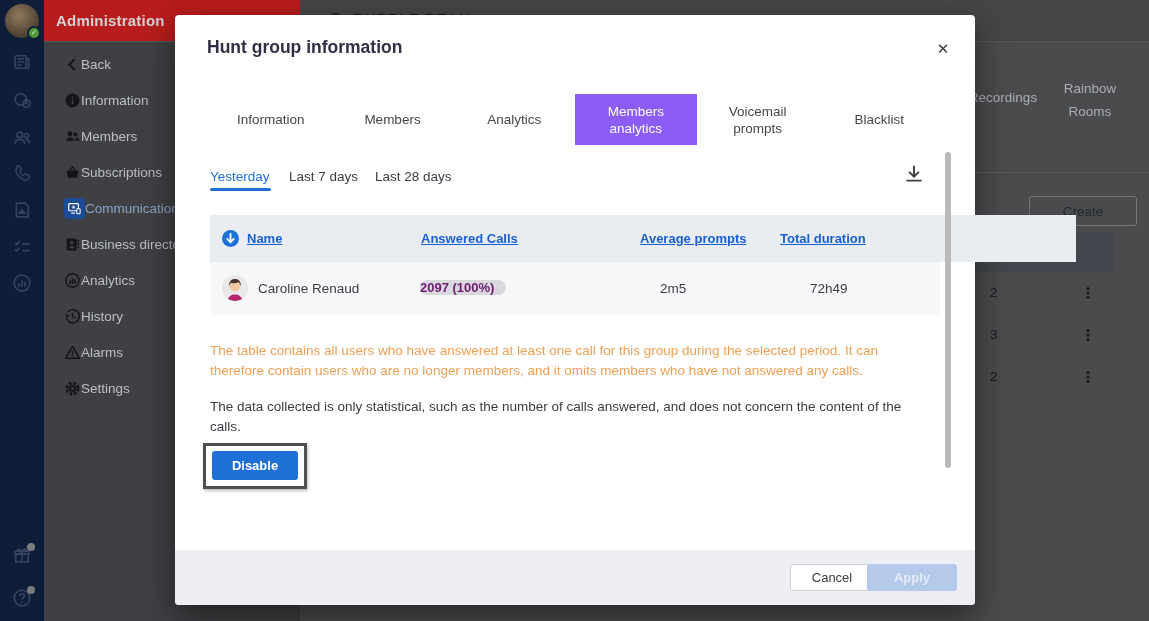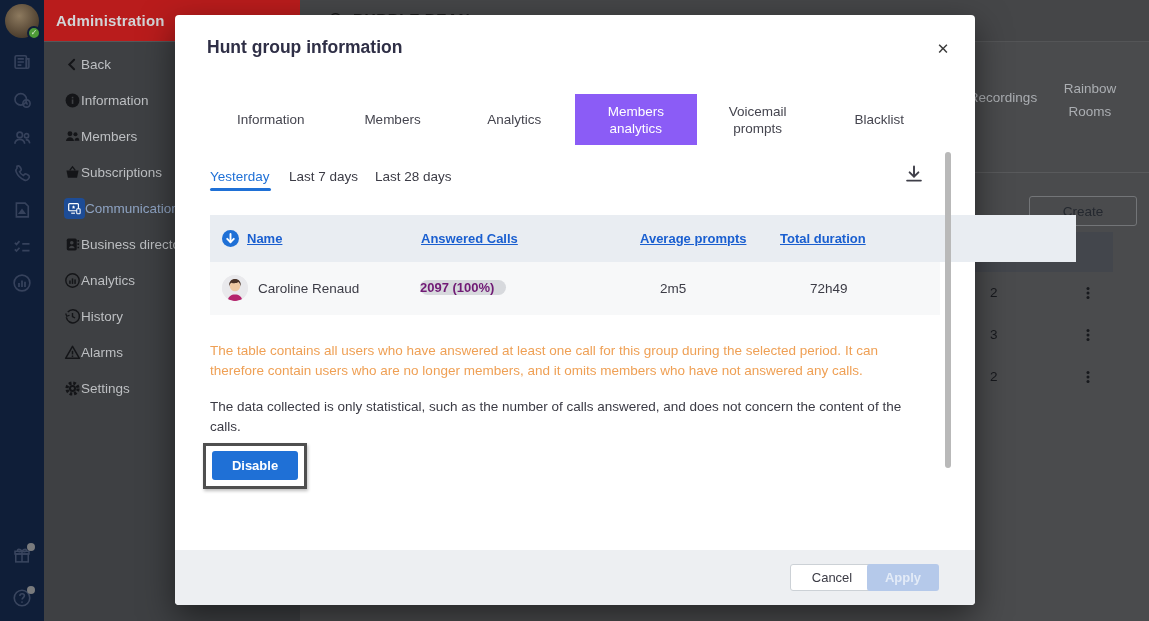--- a/index.html
+++ b/index.html
@@ -89,21 +89,21 @@
   .hl-box { position:absolute; left:28px; top:428px; width:104px; height:46px; border:3px solid #4f4f4f;
             box-shadow:1px 2px 3px rgba(0,0,0,.25); }
   .disable-btn { position:absolute; left:37px; top:436px; width:86px; height:29px; background:#1f70d6; color:#ffffff;
             border:none; border-radius:3px; font-size:13px; font-weight:700; font-family:inherit; cursor:pointer; }
 
   .m-scroll { position:absolute; left:770px; top:137px; width:6px; height:316px; background:#b9b9b9; border-radius:3px; cursor:pointer; }
 
   .m-footer { position:absolute; left:0; top:535px; width:800px; height:55px; background:#edeff2; border-radius:0 0 4px 4px; }
   .cancel-btn { position:absolute; left:600px; top:14px; width:84px; height:27px; background:#ffffff;
             border:1px solid #ccd1d6; border-radius:3px; color:#3b3b45; font-size:13px; font-family:inherit; cursor:pointer;margin-left:15px; }
-  .apply-btn { position:absolute; left:692px; top:14px; width:72px; height:27px; background:#b5c9ea; border:none;
+  .apply-btn { position:absolute; left:692px; top:14px; width:90px; height:27px; background:#b5c9ea; border:none;
             border-radius:3px; color:#e3ebf7; font-size:13px; font-weight:700; font-family:inherit; }
 </style>
 </head>
 <body>
 
 <div class="stage">
 
   <div class="rail">
     <div class="avatar">
       <span class="badge">✓</span>

